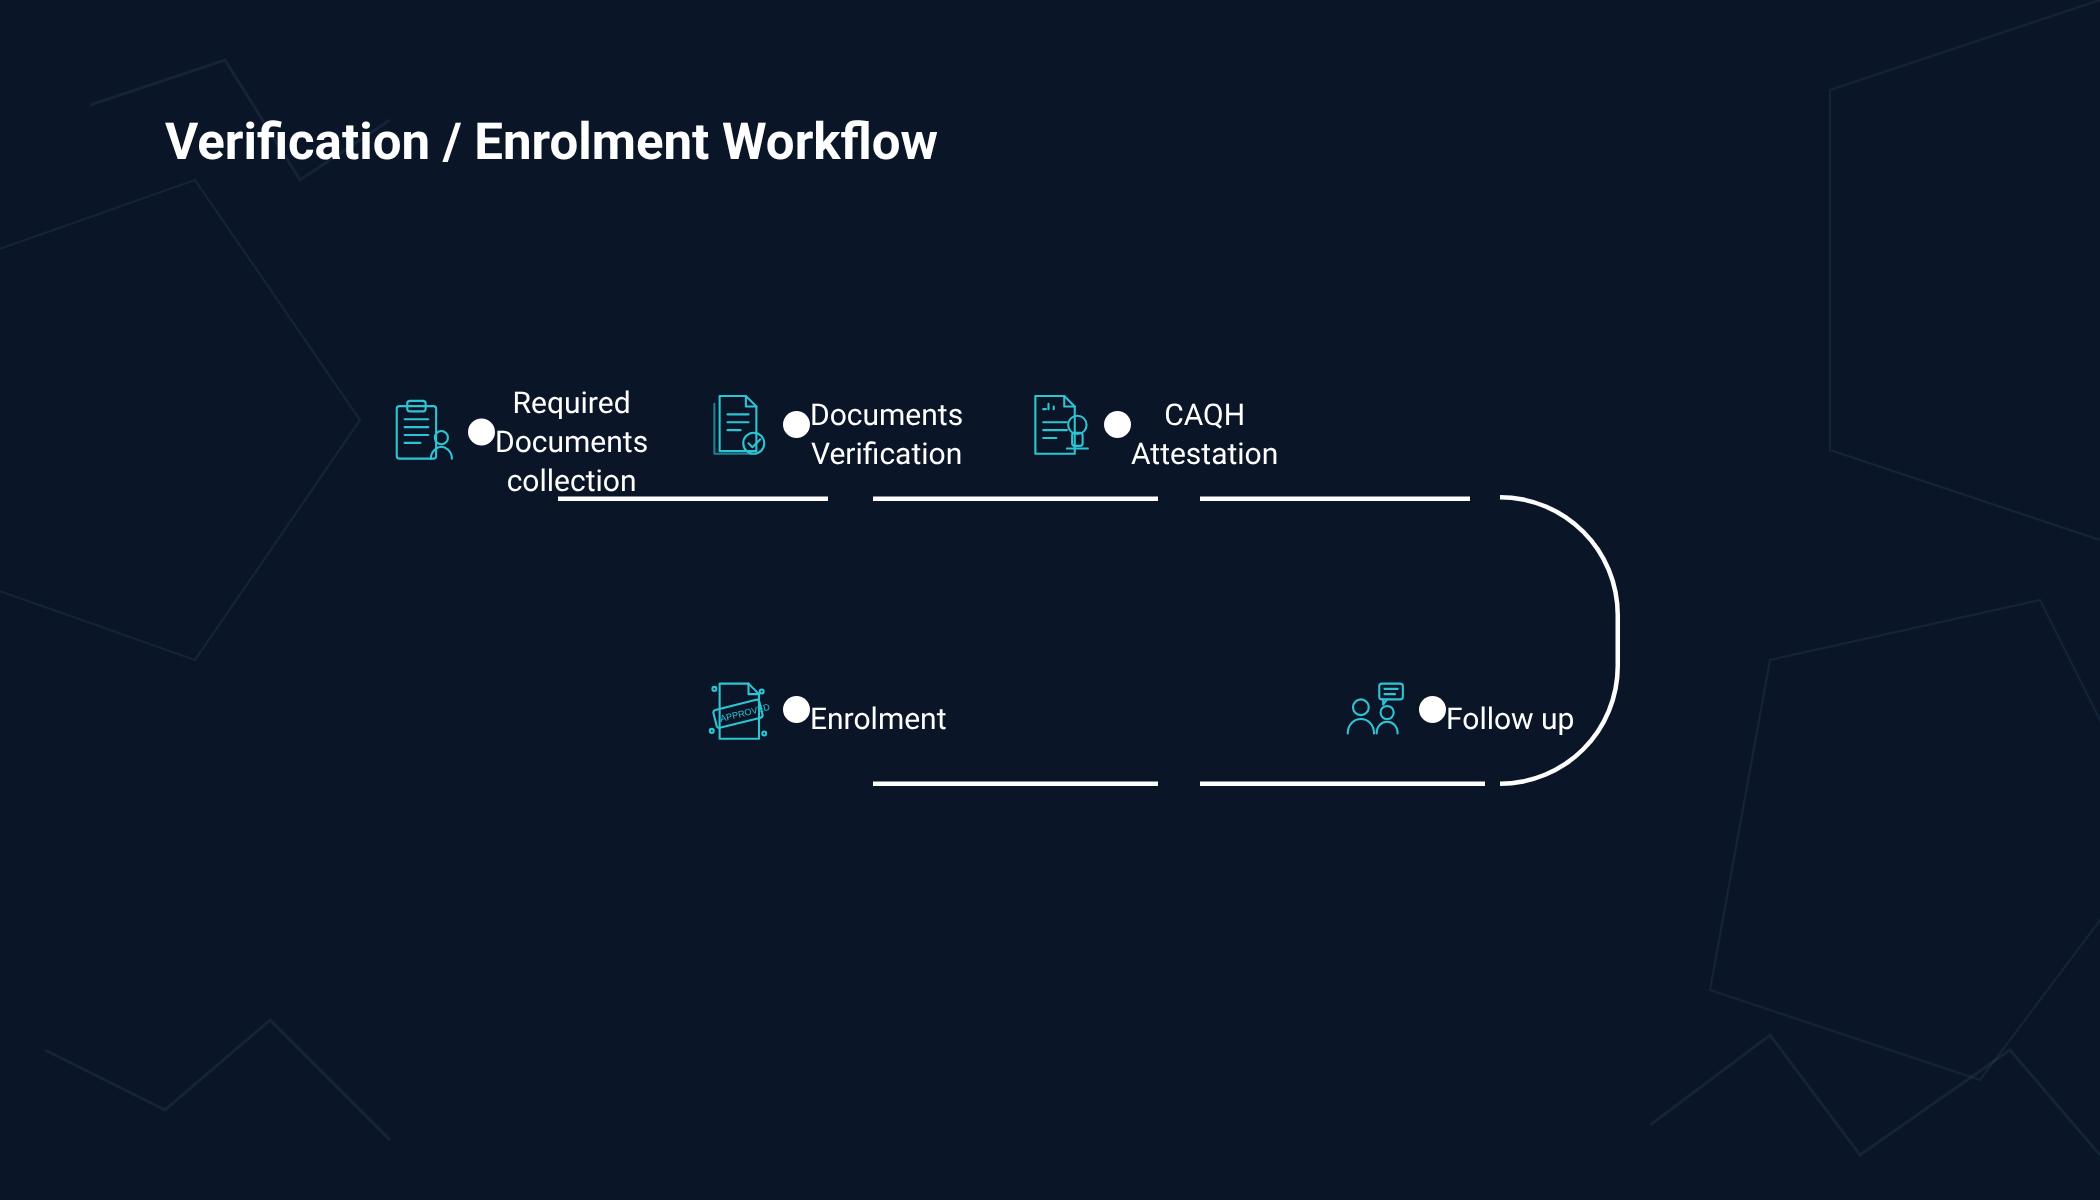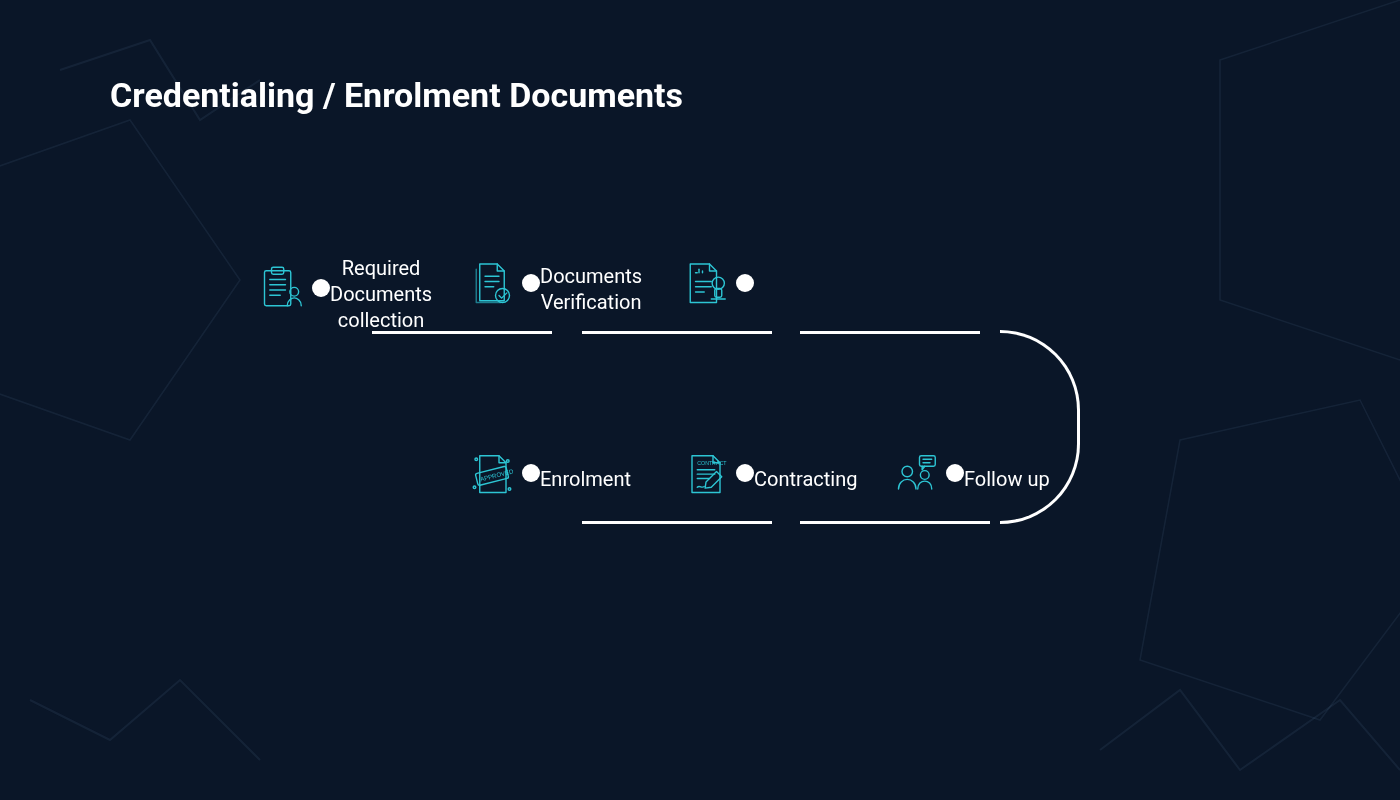--- a/index.html
+++ b/index.html
@@ -85,21 +85,21 @@
       <polygon points="1180,440 1360,400 1440,560 1320,720 1140,660"></polygon>
     </g>
     <g stroke="rgba(120,160,200,0.10)" stroke-width="2" fill="none">
       <polyline points="60,70 150,40 200,120 260,80"></polyline>
       <polyline points="1100,750 1180,690 1240,770 1340,700 1400,770"></polyline>
       <polyline points="30,700 110,740 180,680 260,760"></polyline>
     </g>
   </svg>
 </div>
 
-<h1 class="title">Credentialing / Enrolment Documents</h1>
+<h1 class="title">Verification / Enrolment Workflow</h1>
 
 <div class="workflow">
 
   <div class="connector" style="left:372px; top:331px; width:180px;"></div>
   <div class="connector" style="left:582px; top:331px; width:190px;"></div>
   <div class="connector" style="left:800px; top:331px; width:180px;"></div>
 
   <div class="arc" style="left:1000px; top:330px; width:80px; height:194px;"></div>
 
   <div class="connector" style="left:800px; top:521px; width:190px;"></div>
@@ -152,56 +152,42 @@
           <line x1="28" y1="16" x2="28" y2="18"></line>
         <line x1="20" y1="28" x2="38" y2="28"></line>
           <line x1="20" y1="34" x2="38" y2="34"></line>
           <line x1="20" y1="40" x2="30" y2="40"></line>
         <circle cx="46" cy="30" r="7"></circle>
           <rect x="42" y="36" width="8" height="10" rx="2"></rect>
           <line x1="38" y1="48" x2="54" y2="48"></line>
       </svg>
     </div>
     <div class="dot"></div>
+    <div class="label">CAQH
+Attestation</div>
   </div>
 
 
   <div class="node" style="left:886px; top:445px;">
     <div class="icon-wrap">
       <svg class="icon" viewBox="0 0 64 64">
         <circle cx="22" cy="28" r="6"></circle>
           <path d="M12 48c0-7 5-11 10-11s10 4 10 11"></path>
         <circle cx="42" cy="32" r="5"></circle>
           <path d="M34 48c0-6 4-9 8-9s8 3 8 9"></path>
         <rect x="36" y="10" width="18" height="12" rx="2"></rect>
           <path d="M42 22l-3 4 0-4"></path>
         <line x1="40" y1="14" x2="50" y2="14"></line>
           <line x1="40" y1="18" x2="48" y2="18"></line>
       </svg>
     </div>
     <div class="dot"></div>
     <div class="label">Follow up</div>
   </div>
 
-  <div class="node" style="left:676px; top:445px;">
-    <div class="icon-wrap">
-      <svg class="icon" viewBox="0 0 64 64">
-        <path d="M16 10h24l8 8v34H16z"></path>
-          <path d="M40 10v8h8"></path>
-        <text x="22" y="20" style="font:6px sans-serif;fill:#2dc5d4;stroke:none">CONTRACT</text>
-        <line x1="22" y1="26" x2="42" y2="26"></line>
-          <line x1="22" y1="31" x2="42" y2="31"></line>
-          <line x1="22" y1="36" x2="36" y2="36"></line>
-        <path d="M44 28l6 6-12 12-7 1 1-7z"></path>
-        <path d="M22 46c3-3 5 2 8-1"></path>
-      </svg>
-    </div>
-    <div class="dot"></div>
-    <div class="label">Contracting</div>
-  </div>
 
   <div class="node" style="left:462px; top:445px;">
     <div class="icon-wrap">
       <svg class="icon" viewBox="0 0 64 64">
         <path d="M18 10h22l8 8v34H18z"></path>
           <path d="M40 10v8h8"></path>
         <rect x="14" y="26" width="36" height="14" rx="2" transform="rotate(-14 32 33)"></rect>
         <text x="18" y="36" transform="rotate(-14 32 33)" style="font:7px sans-serif;fill:#2dc5d4;stroke:none">APPROVED</text>
         <circle cx="14" cy="14" r="1.5"></circle>
           <circle cx="50" cy="16" r="1.5"></circle>

